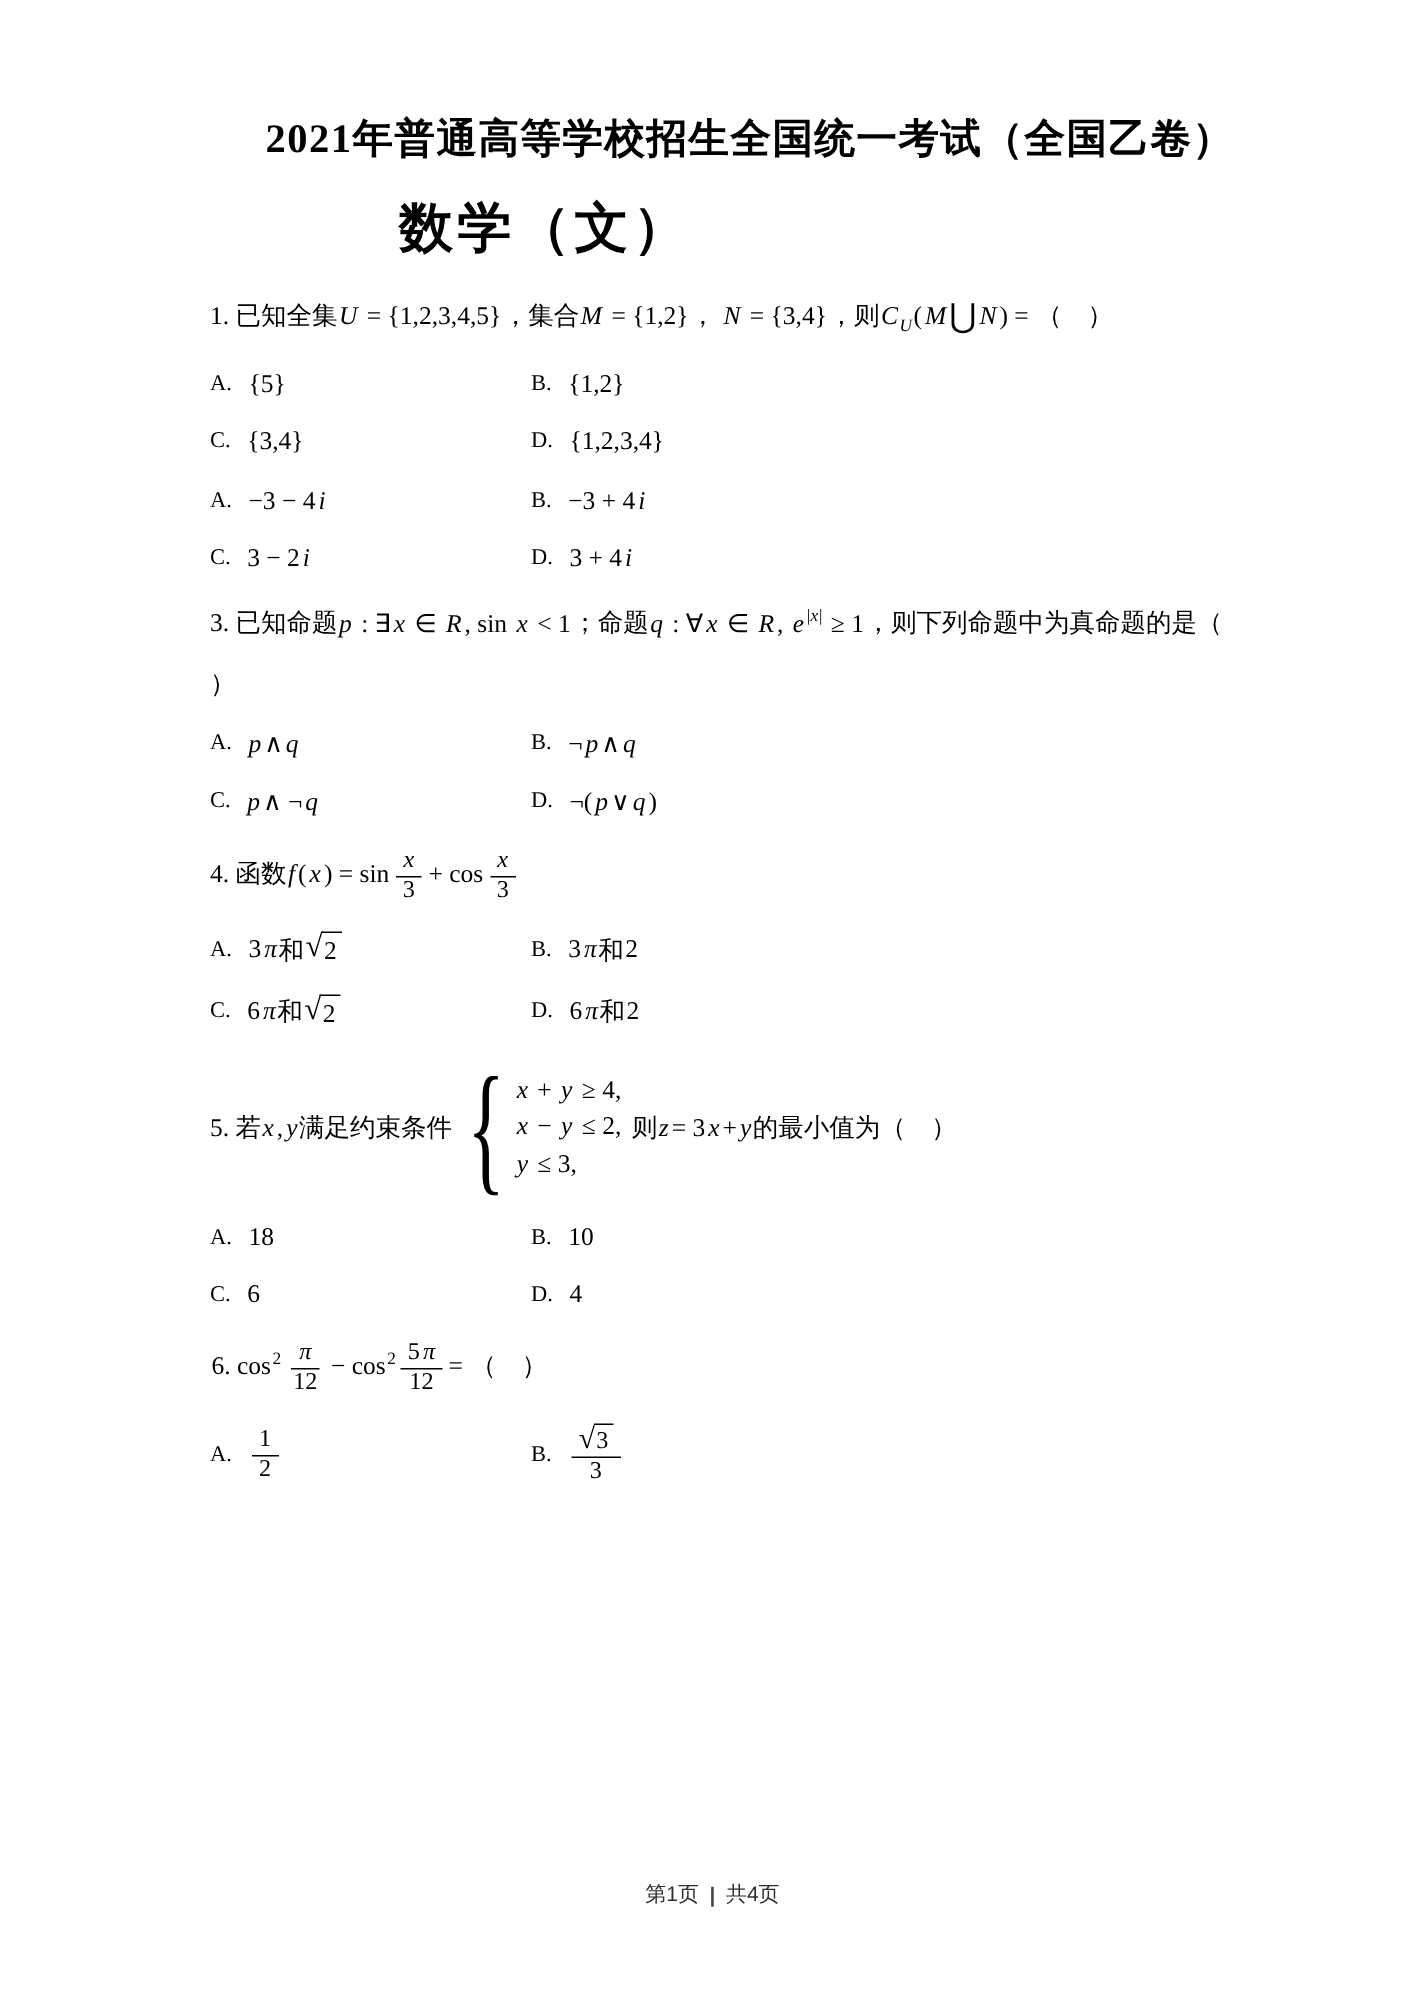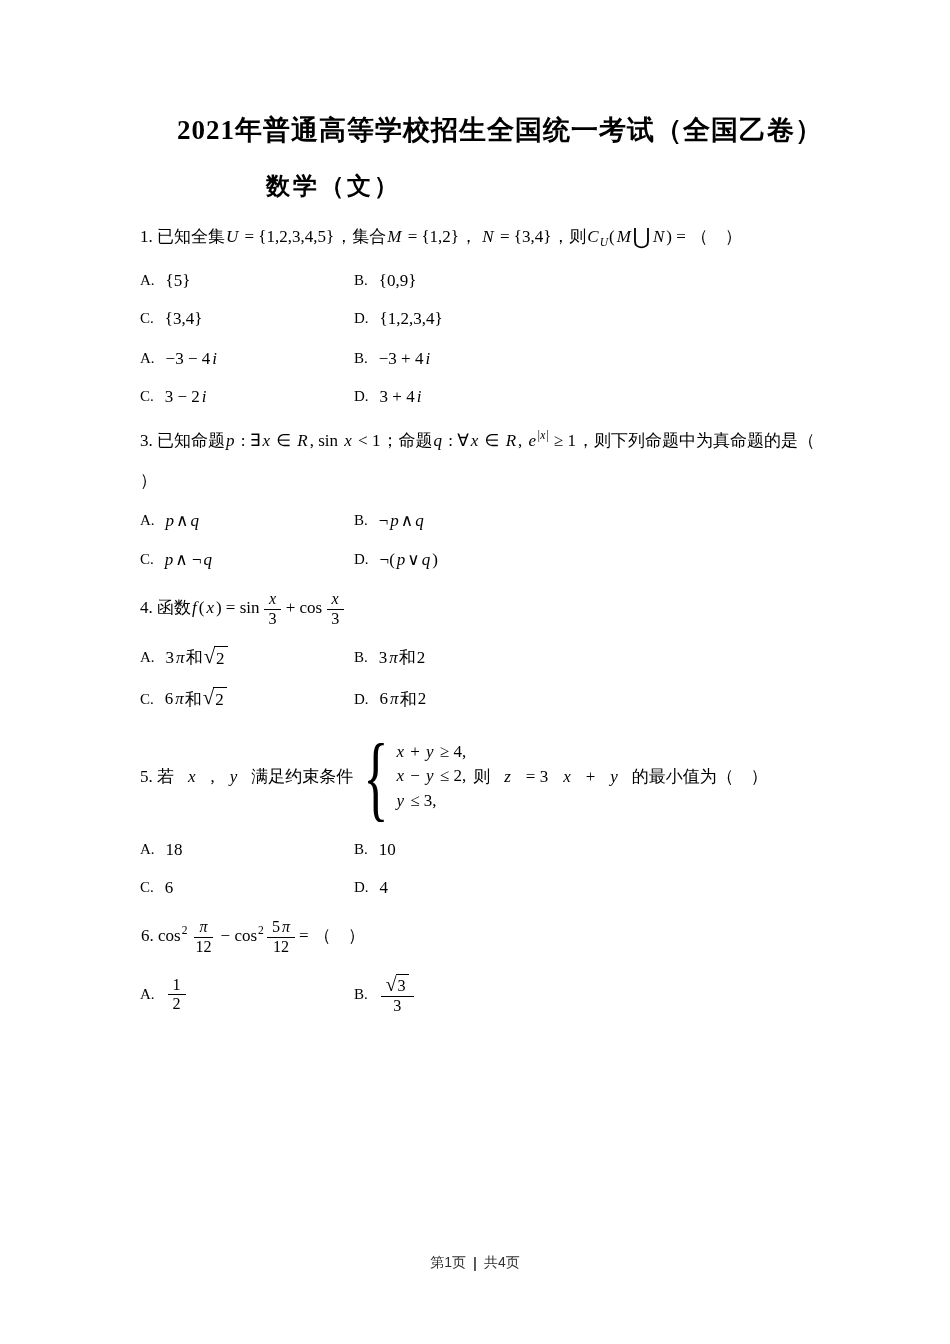--- a/index.html
+++ b/index.html
@@ -1,26 +1,26 @@
 <!DOCTYPE html>
 <html><head>
 <meta charset="utf-8">
 <style>
   html,body{margin:0;padding:0;background:#ffffff;}
   .page{
     width:950px;height:1344px;position:relative;background:#ffffff;color:#000;
     font-family:"Liberation Serif",serif;overflow:hidden;
   }
-  .content{padding:114px 90px 0 140px;}
+  .content{padding:76px 90px 0 140px;}
   .doc-title{
     font-size:27px;font-weight:bold;text-align:center;letter-spacing:1px;line-height:1.2;
   }
   .doc-subtitle{
-    margin:27px 0 0 126px;font-size:24px;font-weight:900;
-    font-family:Liberation Sans, sans-serif;letter-spacing:3px;line-height:1.1;
+    margin:27px 0 0 126px;font-size:36px;font-weight:900;
+    font-family:Liberation Mono, monospace;letter-spacing:3px;line-height:1.1;
   }
   .section-heading{margin-top:36px;font-size:16px;}
   .question{margin-top:20px;}
   .stem{font-size:17px;line-height:1.5;max-width:680px;}
   .stem-cont{font-size:17px;margin-top:16px;}
   .opt-row{display:flex;margin-top:18px;align-items:center;}
   .opt{display:flex;align-items:center;font-size:17px;}
   .opt.first{width:214px;flex:none;}
   .opt-label{margin-right:10px;font-size:15px;flex:none;}
   .opt-content{display:inline-flex;align-items:center;flex-wrap:wrap;}
@@ -36,21 +36,21 @@
     display:inline-flex;flex-direction:column;align-items:center;vertical-align:middle;
     margin:0 3px;line-height:1.15;text-align:center;font-size:0.95em;
   }
   .frac .fn{border-bottom:1px solid #000;padding:0 4px;}
   .frac .fd{padding:0 4px;}
   .sqrt{display:inline-flex;align-items:flex-start;vertical-align:middle;margin:0 1px;}
   .sqrt .radical{font-size:1.22em;line-height:1.05;margin-right:-1px;}
   .sqrt .radicand{border-top:1.2px solid #000;line-height:1.25;padding:1px 3px 0 2px;}
   
   .q5-row{display:flex;align-items:center;flex-wrap:nowrap;}
-  .q5-row .pre,.q5-row .post{display:inline-flex;align-items:center;flex:none;gap:13px;}
+  .q5-row .pre,.q5-row .post{display:inline-flex;align-items:center;flex:none;}
   .brace{
     flex:none;font-size:96px;font-weight:400;line-height:0.95;
     transform:scaleX(0.55);display:inline-block;margin:0 -4px 0 0;
   }
   .sys{display:inline-flex;flex-direction:column;gap:4px;font-size:17px;flex:none;margin-right:6px;}
   .sys-line{line-height:1.2;}
   .footer{
     position:absolute;left:0;right:0;bottom:72px;display:flex;justify-content:center;
     align-items:center;gap:7px;font-size:14px;font-family:"Liberation Sans",sans-serif;color:#2e2e2e;
   }
@@ -70,21 +70,21 @@
       <div class="opt-row">
         <div class="opt first">
           <span class="opt-label">A.</span>
           <span class="opt-content">
               <span class="seg-u">{5}</span>
             </span>
         </div>
         <div class="opt">
           <span class="opt-label">B.</span>
           <span class="opt-content">
-              <span class="seg-u">{0,9}</span>
+              <span class="seg-u">{1,2}</span>
             </span>
         </div>
       </div>
       <div class="opt-row">
         <div class="opt first">
           <span class="opt-label">C.</span>
           <span class="opt-content">
               <span class="seg-u">{3,4}</span>
             </span>
         </div>

